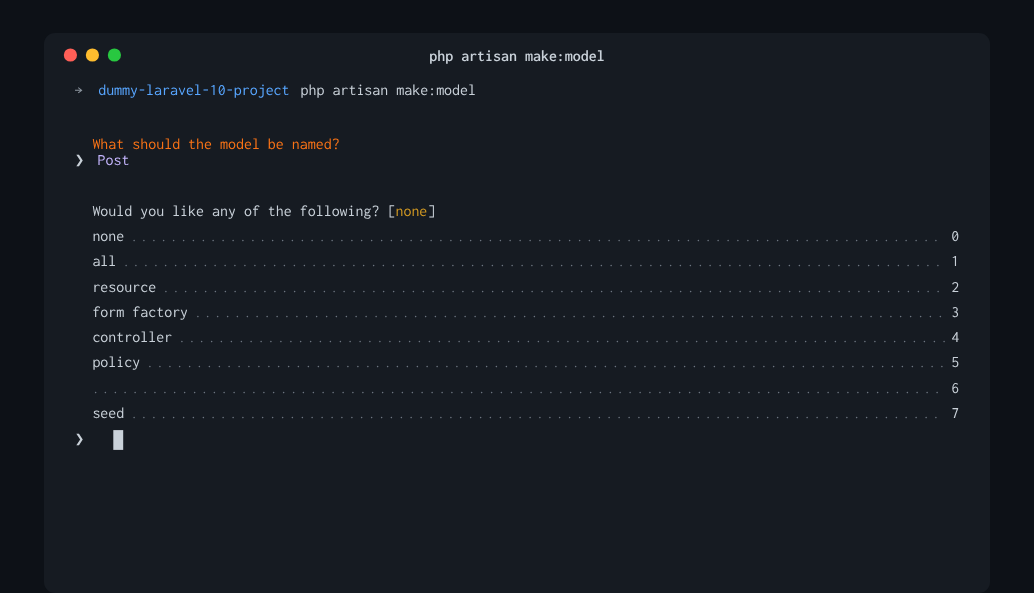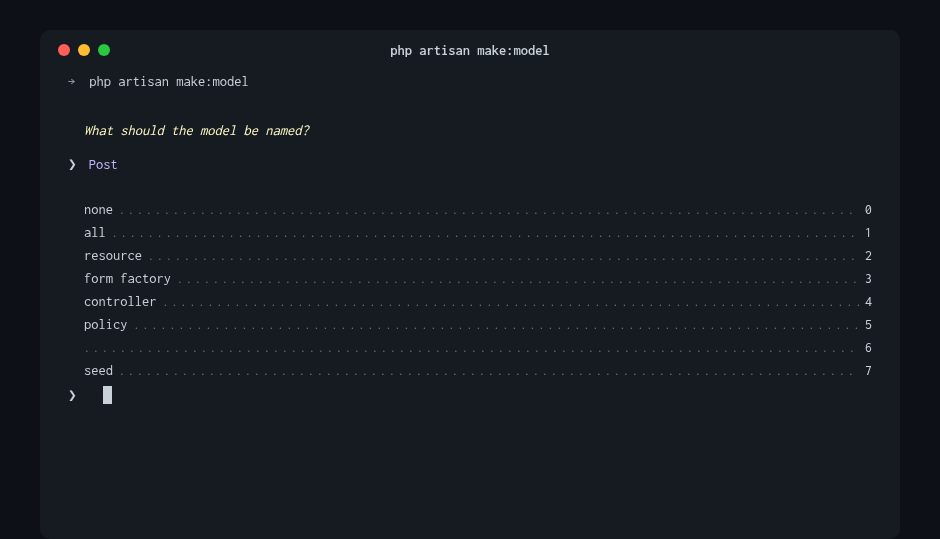--- a/index.html
+++ b/index.html
@@ -69,24 +69,23 @@
     .command {
       color: #c9d1d9;
     }
     .spacer {
       height: 28px;
     }
     .spacer-sm {
       height: 24px;
     }
     .question {
-      color: #fef9c3;
-      margin-bottom: 18px;
+      color: #f97316;
+      margin-bottom: 0;
       padding-left: 16px;
-      font-style: italic;
     }
     .input-line {
       display: flex;
       align-items: baseline;
       padding-left: 0;
       margin-bottom: 6px;
     }
     .caret {
       color: #c9d1d9;
       font-weight: 600;
@@ -155,33 +154,37 @@
       <div class="light red"></div>
       <div class="light yellow"></div>
       <div class="light green"></div>
     </div>
     <div class="title">php artisan make:model</div>
   </div>
 
   <div class="content">
     <div class="prompt-line">
       <span class="arrow">→</span>
+      <span class="cwd">dummy-laravel-10-project</span>
       <span class="command">php artisan make:model</span>
     </div>
 
     <div class="spacer"></div>
 
     <div class="question">What should the model be named?</div>
     <div class="input-line">
       <span class="caret">❯</span>
       <span class="input-value">Post</span>
     </div>
 
     <div class="spacer-sm"></div>
 
+    <div class="question2">
+      <span>Would you like any of the following? </span><span class="bracket">[</span><span class="default">none</span><span class="bracket">]</span>
+    </div>
 
     <div class="options" id="options-container">
         <div class="option-row">
           <span class="option-label">none</span>
           <span class="dots">........................................................................................................................................................................................................</span>
           <span class="option-number">0</span>
         </div>
         <div class="option-row">
           <span class="option-label">all</span>
           <span class="dots">........................................................................................................................................................................................................</span>

